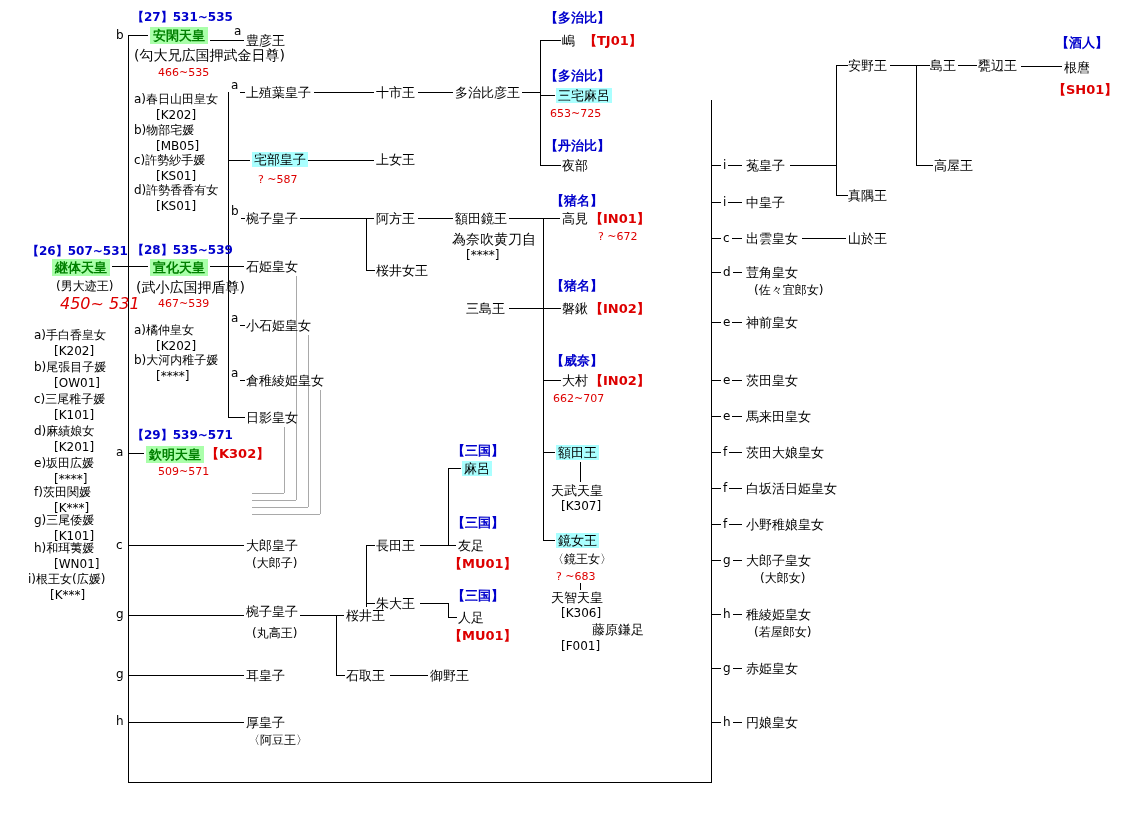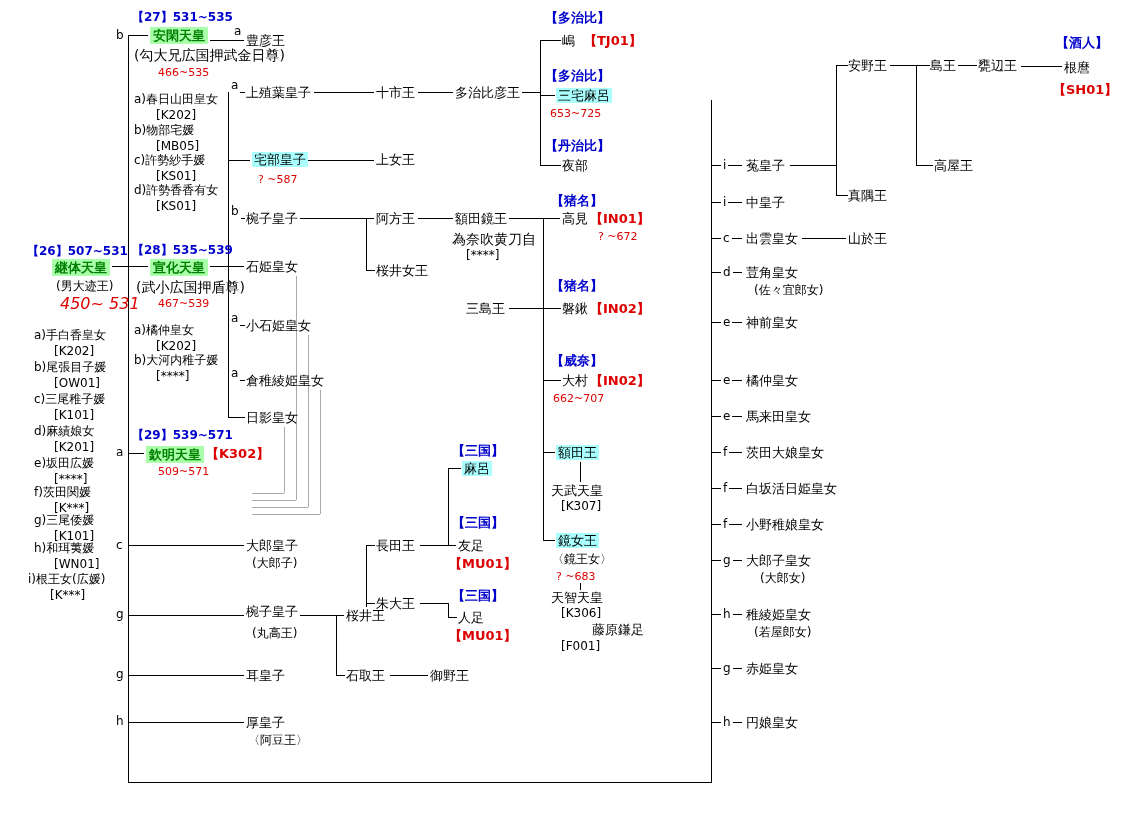--- a/index.html
+++ b/index.html
@@ -246,21 +246,21 @@
     <div class="node letter" style="left: 721px; top: 195px;">i</div>
     <div class="node plain" style="left: 746px; top: 195px;">中皇子</div>
     <div class="node letter" style="left: 721px; top: 231px;">c</div>
     <div class="node plain" style="left: 746px; top: 231px;">出雲皇女</div>
     <div class="node letter" style="left: 721px; top: 265px;">d</div>
     <div class="node plain" style="left: 746px; top: 265px;">荳角皇女</div>
     <div class="node sub" style="left: 754px; top: 283px;">(佐々宜郎女)</div>
     <div class="node letter" style="left: 721px; top: 315px;">e</div>
     <div class="node plain" style="left: 746px; top: 315px;">神前皇女</div>
     <div class="node letter" style="left: 721px; top: 373px;">e</div>
-    <div class="node plain" style="left: 746px; top: 373px;">橘仲皇女</div>
+    <div class="node plain" style="left: 746px; top: 373px;">茨田皇女</div>
     <div class="node letter" style="left: 721px; top: 409px;">e</div>
     <div class="node plain" style="left: 746px; top: 409px;">馬来田皇女</div>
     <div class="node letter" style="left: 721px; top: 445px;">f</div>
     <div class="node plain" style="left: 746px; top: 445px;">茨田大娘皇女</div>
     <div class="node letter" style="left: 721px; top: 481px;">f</div>
     <div class="node plain" style="left: 746px; top: 481px;">白坂活日姫皇女</div>
     <div class="node letter" style="left: 721px; top: 517px;">f</div>
     <div class="node plain" style="left: 746px; top: 517px;">小野稚娘皇女</div>
     <div class="node letter" style="left: 721px; top: 553px;">g</div>
     <div class="node plain" style="left: 746px; top: 553px;">大郎子皇女</div>

